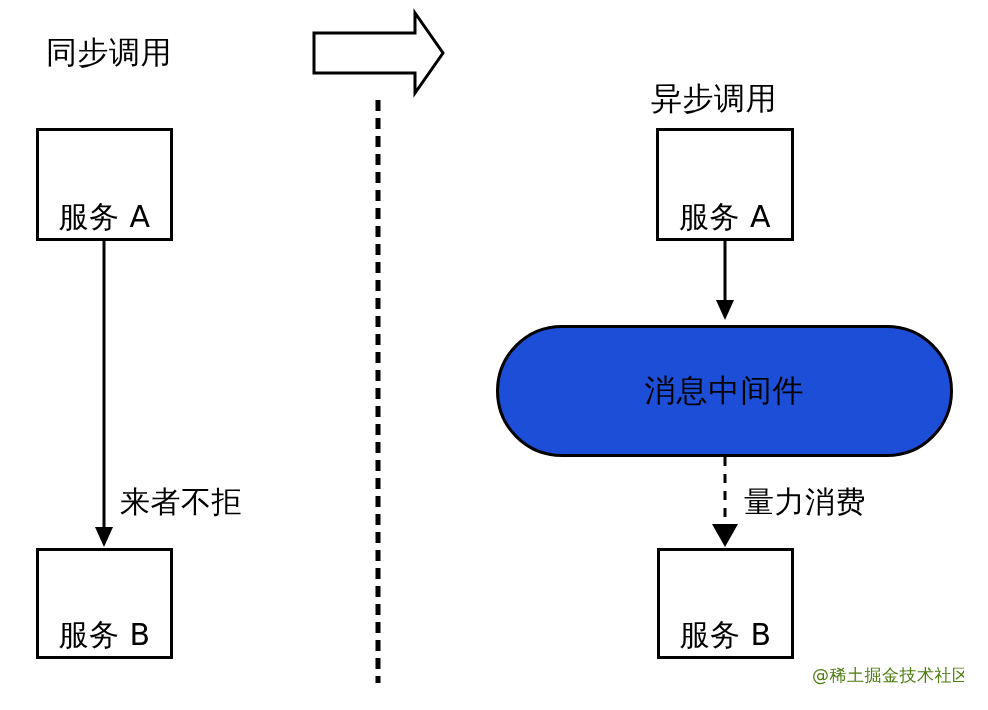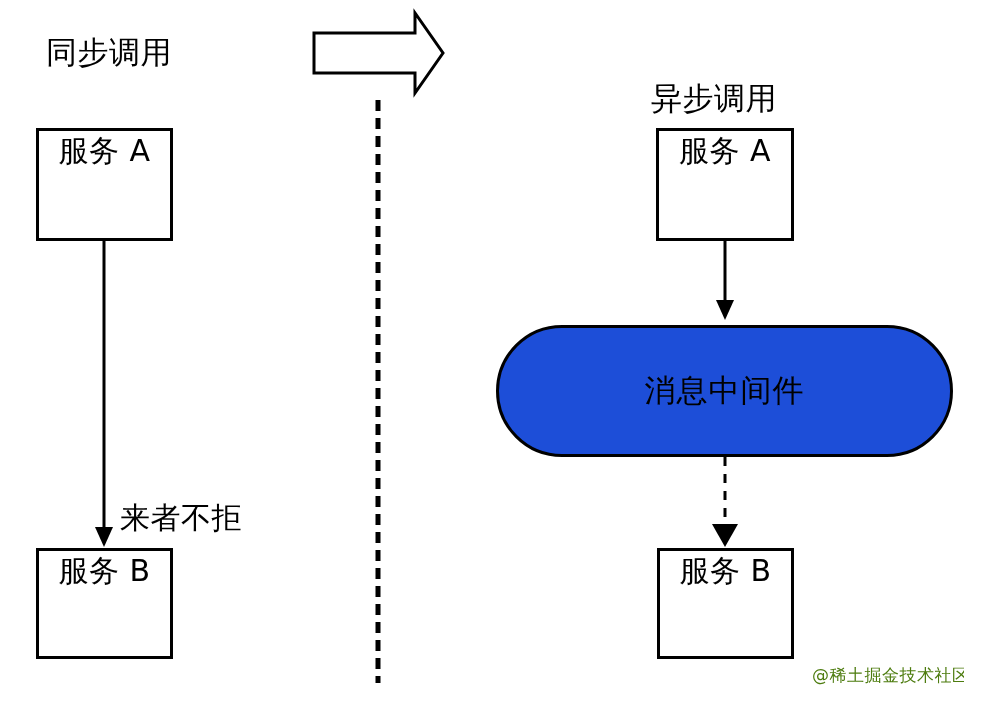--- a/index.html
+++ b/index.html
@@ -35,38 +35,37 @@
     font-size: 31px;
     letter-spacing: 0.5px;
   }
   .box-label {
     font-size: 30px;
     letter-spacing: 0.5px;
   }
   .edge-label {
     font-size: 30px;
     letter-spacing: 0.5px;
-    margin-top: 16px;
   }
   .pill-label {
     font-size: 31px;
     letter-spacing: 1px;
   }
   .watermark {
     font-size: 17px;
     color: #4d7c0f;
     letter-spacing: 0.5px;
   }
   .node-box {
     position: absolute;
     border: 3px solid #000000;
     background: #ffffff;
     box-sizing: border-box;
     display: flex;
-    align-items: flex-start;
+    align-items: flex-end;
     justify-content: center;
   }
   .pill-box {
     position: absolute;
     border: 3px solid #000000;
     background: #1d4ed8;
     box-sizing: border-box;
     border-radius: 70px;
     display: flex;
     align-items: center;
@@ -109,20 +108,21 @@
   <div class="lbl section-title" style="left:651px; top:37px;margin-top:46px;">异步调用</div>
 
   <div class="node-box" style="left:656px; top:128px; width:138px; height:113px;">
     <span class="box-label">服务 A</span>
   </div>
 
   <div class="pill-box" style="left:496px; top:325px; width:457px; height:132px;">
     <span class="pill-label">消息中间件</span>
   </div>
 
+  <div class="lbl edge-label" style="left:744px; top:487px;">量力消费</div>
 
   <div class="node-box" style="left:657px; top:548px; width:137px; height:111px;">
     <span class="box-label">服务 B</span>
   </div>
 
   <div class="lbl watermark" style="left:812px; top:667px;">@稀土掘金技术社区</div>
 
 </div>
 
 </body></html>

